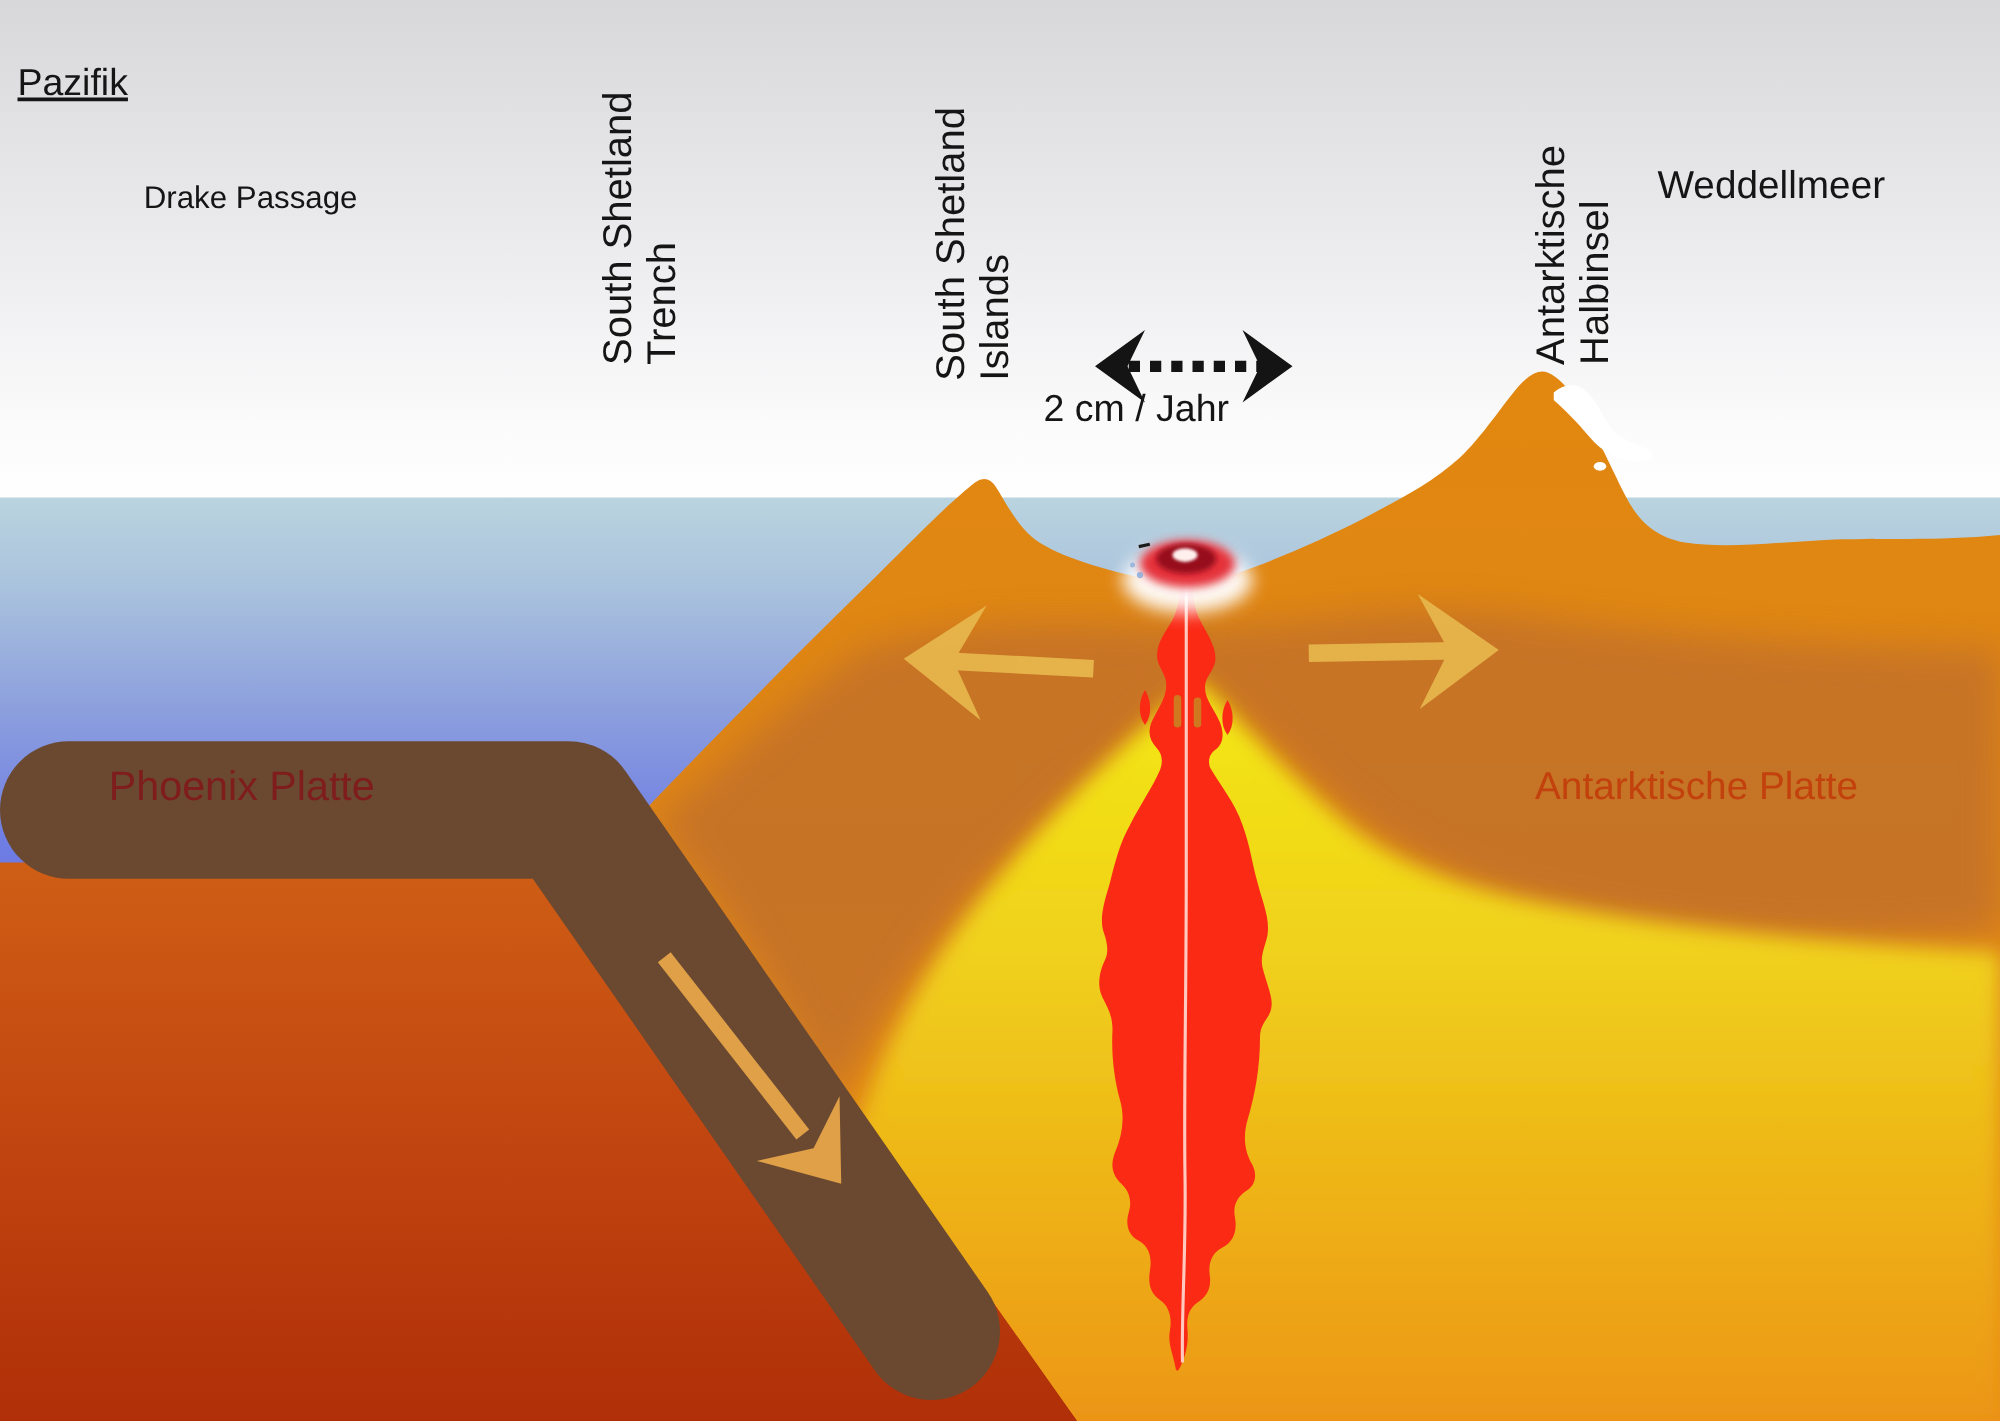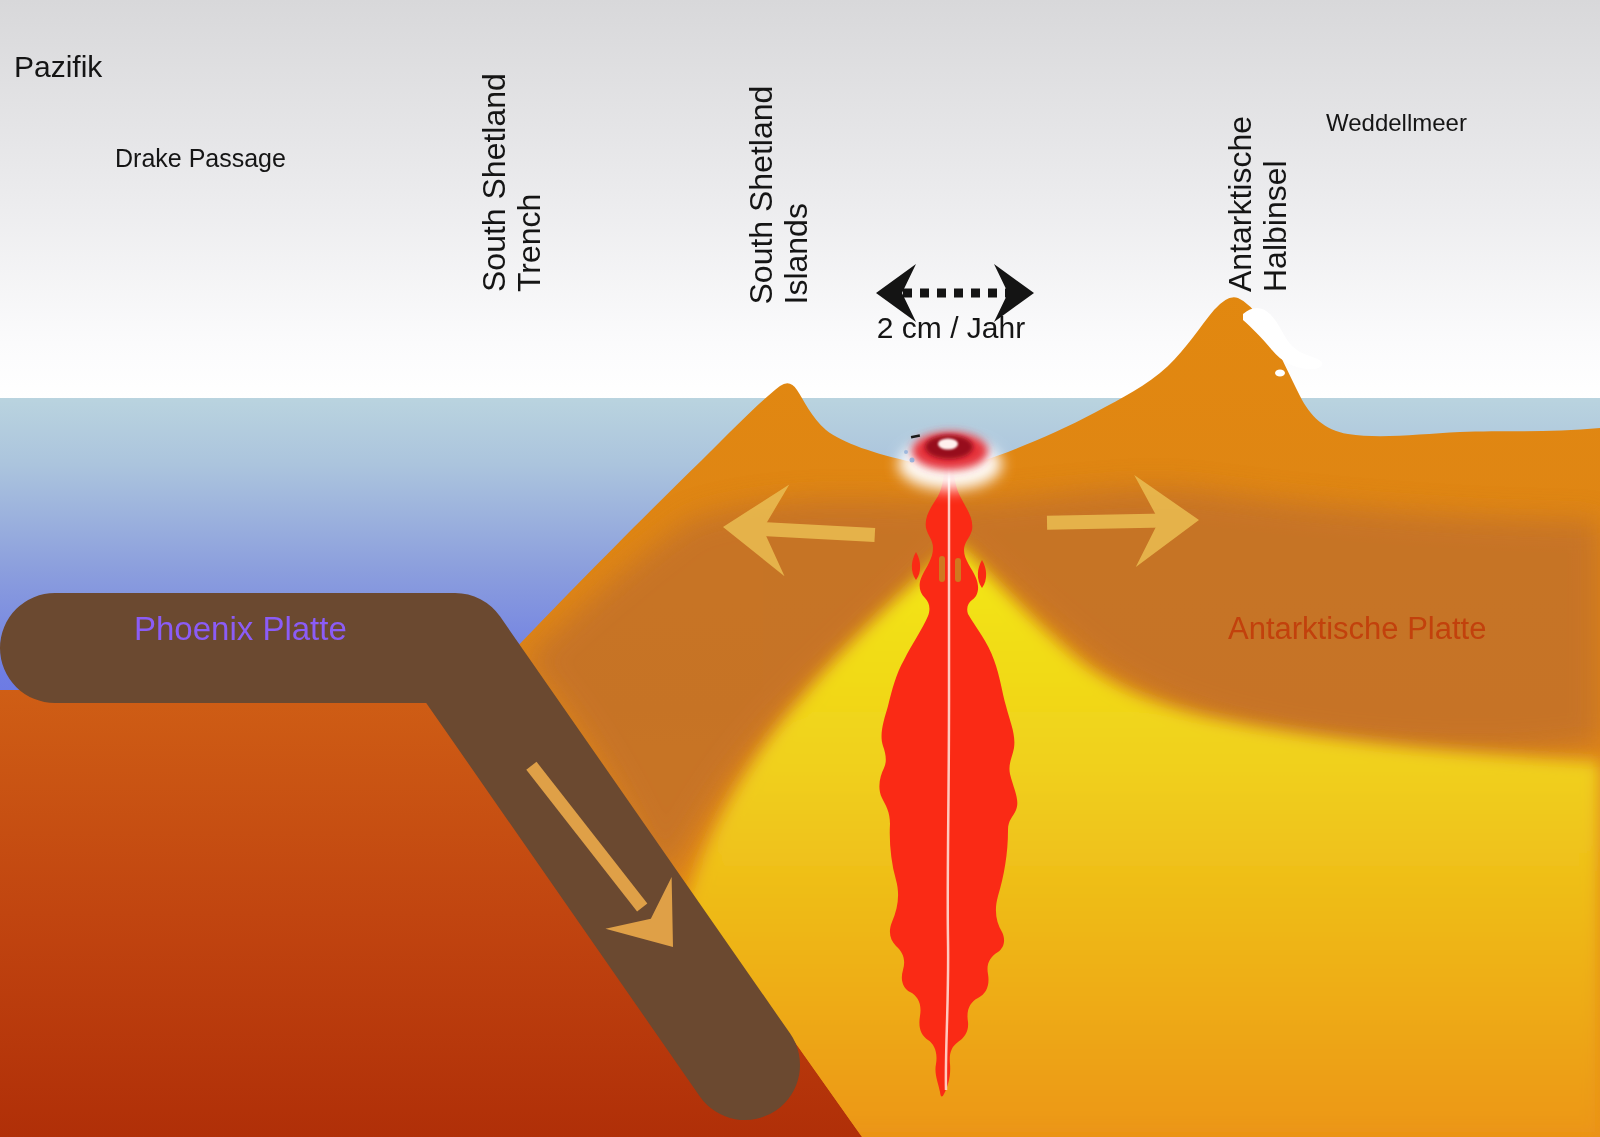--- a/index.html
+++ b/index.html
@@ -194,21 +194,21 @@
     <line x1="903" y1="293" x2="1008" y2="293" stroke-width="9" stroke-dasharray="9 8" stroke="#141414"></line>
     <g transform="translate(876,293) rotate(180)">
       <polygon points="0,0 -40,-29 -26,0 -40,29" fill="#141414"></polygon>
     </g>
     <g transform="translate(1034,293)">
       <polygon points="0,0 -40,-29 -26,0 -40,29" fill="#141414"></polygon>
     </g>
   </g>
 </svg>
 
-<div class="lbl" style="left:14px;top:50px;font-size:30px;">Pazifik</div>
+<div class="lbl" style="left:14px;top:50px;font-size:30px;text-decoration:underline;">Pazifik</div>
 
 <div class="lbl" style="left:115px;top:144px;font-size:25px;">Drake Passage</div>
 
 <div class="vlbl" style="left:392px;top:137px;width:240px;height:70px;">
   <div>South Shetland</div>
   <div>Trench</div>
 </div>
 
 <div class="vlbl" style="left:656px;top:147px;width:245px;height:70px;">
   <div>South Shetland</div>
@@ -216,21 +216,21 @@
 </div>
 
 <div class="lbl center" style="left:832px;top:70px;width:300px;font-size:31px;line-height:54px;">
 </div>
 
 <div class="vlbl" style="left:1158px;top:157px;width:200px;height:70px;">
   <div>Antarktische</div>
   <div>Halbinsel</div>
 </div>
 
-<div class="lbl" style="left:1326px;top:109px;font-size:24px;">Weddellmeer</div>
-
-<div class="lbl center" style="left:856px;top:311px;width:190px;font-size:30px;">2 cm / Jahr</div>
-
-<div class="lbl" style="left:87px;top:610px;font-size:33px;color:#8b5cf6;margin-left:47px;">Phoenix Platte</div>
+<div class="lbl" style="left:1326px;top:130px;font-size:31px;">Weddellmeer</div>
+
+<div class="lbl center" style="left:814px;top:311px;width:190px;font-size:30px;">2 cm / Jahr</div>
+
+<div class="lbl" style="left:87px;top:610px;font-size:33px;color:#7f1d1d;">Phoenix Platte</div>
 
 <div class="lbl" style="left:1228px;top:611px;font-size:31px;color:#c2410c;">Antarktische Platte</div>
 
 </div>
 
 </body></html>

